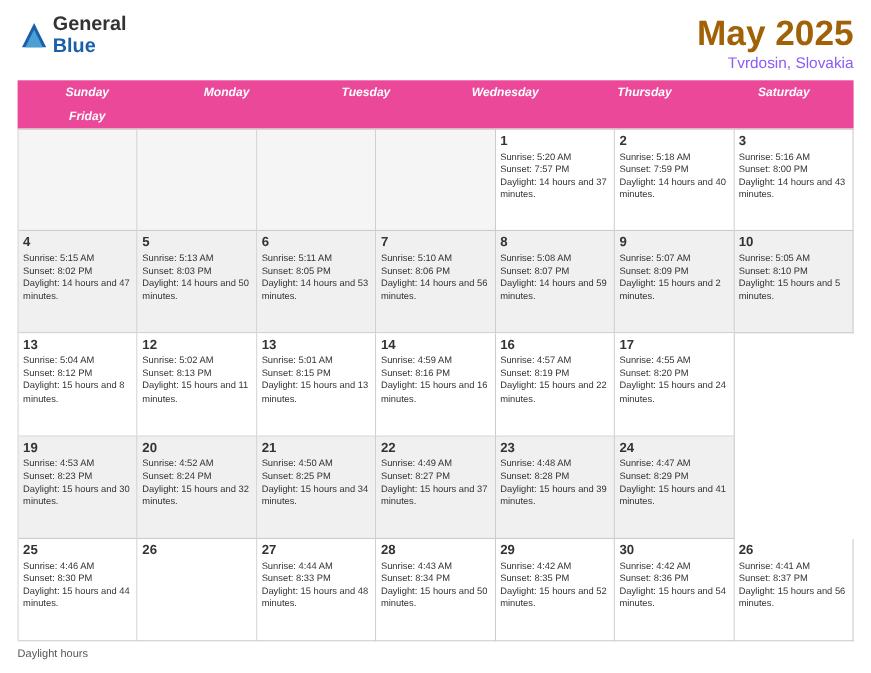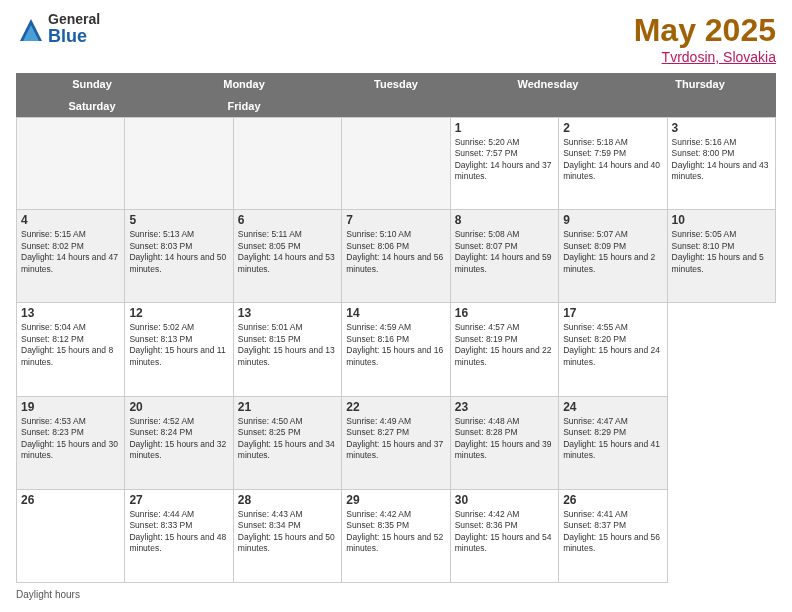--- a/index.html
+++ b/index.html
@@ -26,21 +26,21 @@
     .logo {
       display: flex;
       align-items: center;
     }
     .logo-text {
       display: flex;
       flex-direction: column;
       line-height: 1.1;
     }
     .logo-general {
-      font-size: 14px;
+      font-size: 18px;
       font-weight: bold;
       color: #333;
       text-align: right;
     }
     .logo-blue {
       font-size: 18px;
       font-weight: bold;
       color: #1a5fa8;
     }
     .logo-icon {
@@ -51,32 +51,32 @@
     .title-block {
       text-align: right;
     }
     .main-title {
       font-size: 32px;
       font-weight: bold;
       color: #a16207;
     }
     .subtitle {
       font-size: 14px;
-      color: #be185d;
-      text-decoration: underline;
+      color: #8b5cf6;
     }
     .calendar {
       flex: 1;
       display: flex;
       flex-direction: column;
     }
     .cal-header {
       display: grid;
-      grid-template-columns: repeat(5, 1fr);
-      background: #737373;
+      grid-template-columns: repeat(6, 1fr);
+      background: #ec4899;
+      font-style: italic;
     }
     .cal-header-cell {
       color: #fff;
       font-size: 11px;
       font-weight: bold;
       text-align: center;
       padding: 5px 2px;
     }
     .cal-body {
       display: flex;
@@ -253,20 +253,24 @@
             <div class="day-num">23</div>
             <div class="day-info">Sunrise: 4:48 AM<br>Sunset: 8:28 PM<br>Daylight: 15 hours and 39 minutes.</div>
           </div>
           <div class="cal-cell shaded">
             <div class="day-num">24</div>
             <div class="day-info">Sunrise: 4:47 AM<br>Sunset: 8:29 PM<br>Daylight: 15 hours and 41 minutes.</div>
           </div>
         </div>
         <div class="cal-row">
           <div class="cal-cell">
+            <div class="day-num">25</div>
+            <div class="day-info">Sunrise: 4:46 AM<br>Sunset: 8:30 PM<br>Daylight: 15 hours and 44 minutes.</div>
+          </div>
+          <div class="cal-cell">
             <div class="day-num">26</div>
           </div>
           <div class="cal-cell">
             <div class="day-num">27</div>
             <div class="day-info">Sunrise: 4:44 AM<br>Sunset: 8:33 PM<br>Daylight: 15 hours and 48 minutes.</div>
           </div>
           <div class="cal-cell">
             <div class="day-num">28</div>
             <div class="day-info">Sunrise: 4:43 AM<br>Sunset: 8:34 PM<br>Daylight: 15 hours and 50 minutes.</div>
           </div>

